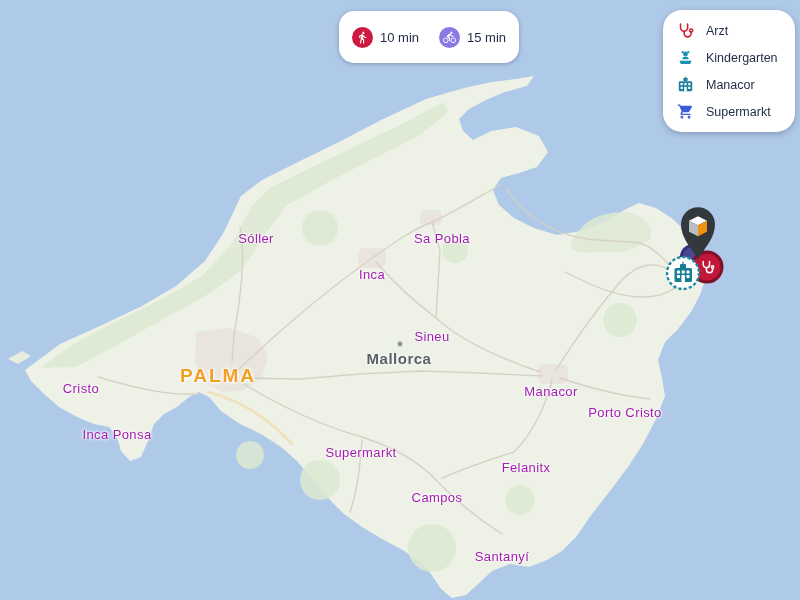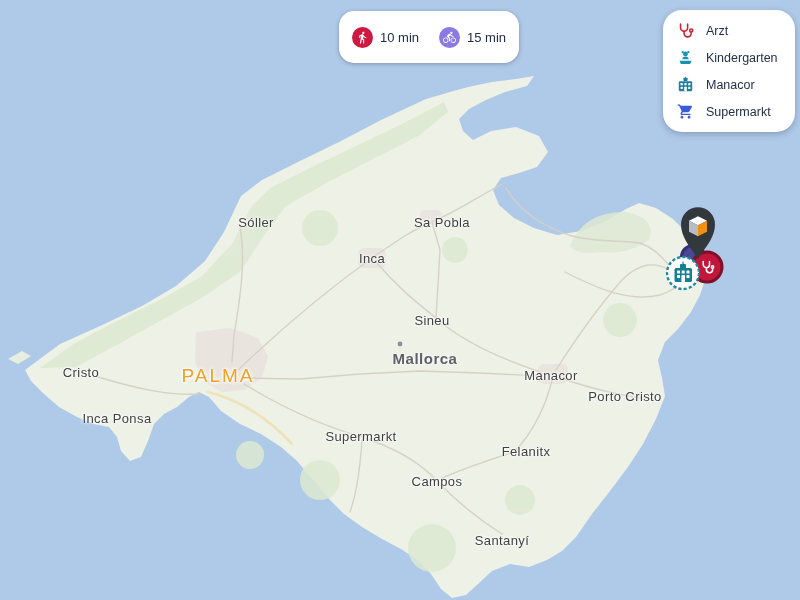--- a/index.html
+++ b/index.html
@@ -7,32 +7,33 @@
     width:800px;height:600px;position:relative;overflow:hidden;
     font-family:"Liberation Sans","DejaVu Sans",sans-serif;
     background:#afc9e8;
   }
   #map-stage{position:absolute;inset:0;}
   #map-svg{position:absolute;left:0;top:0;}
 
   
   .town-label{
     position:absolute;transform:translate(-50%,-50%);
-    color:#404040;font-size:13px;letter-spacing:.4px;white-space:nowrap;
+    color:#a21caf;font-size:13px;letter-spacing:.4px;white-space:nowrap;
     text-shadow:0 0 2px #fff,0 0 3px #fff,0 0 4px #fff;
     pointer-events:none;
+    margin-top:16px;
   }
   .island-label{
     position:absolute;transform:translate(-50%,-50%);
     color:#5c6167;font-size:15px;font-weight:bold;letter-spacing:.5px;
     text-shadow:0 0 2px #fff,0 0 3px #fff;
   }
   .capital-label{
     position:absolute;transform:translate(-50%,-50%);
-    color:#f2a024;font-size:19px;font-weight:400;letter-spacing:2px;
+    color:#f2a024;font-size:19px;font-weight:700;letter-spacing:2px;
     text-shadow:0 0 2px #fff,0 0 3px #fff,0 0 4px #fff,0 1px 3px #fff;
   }
   .watermark{
     position:absolute;left:400px;top:297px;transform:translate(-50%,-50%);
     font-size:26px;font-weight:bold;letter-spacing:1px;
     color:rgba(255,255,255,.62);pointer-events:none;
   }
 
   
   .time-pill{
@@ -146,21 +147,21 @@
   <div class="town-label" style="left:372px;top:258px">Inca</div>
   <div class="town-label" style="left:432px;top:320px">Sineu</div>
   <div class="town-label" style="left:81px;top:372px">Cristo</div>
   <div class="town-label" style="left:117px;top:418px">Inca Ponsa</div>
   <div class="town-label" style="left:361px;top:436px">Supermarkt</div>
   <div class="town-label" style="left:551px;top:375px">Manacor</div>
   <div class="town-label" style="left:625px;top:396px">Porto Cristo</div>
   <div class="town-label" style="left:526px;top:451px">Felanitx</div>
   <div class="town-label" style="left:437px;top:481px">Campos</div>
   <div class="town-label" style="left:502px;top:540px">Santanyí</div>
-  <div class="island-label" style="left:425px;top:358px">Mallorca</div>
+  <div class="island-label" style="left:399px;top:358px">Mallorca</div>
   <div class="capital-label" style="left:218px;top:376px">PALMA</div>
 
   <div class="marker circle-marker" id="marker-hidden"></div>
 
   <div class="marker circle-marker" id="marker-doctor">
     <svg viewBox="0 0 24 24">
       <path d="M6 3v5a5 5 0 0 0 10 0V3" stroke-linecap="round"></path>
       <path d="M11 13v3a5 5 0 0 0 10 0v-2" stroke-linecap="round"></path>
       <circle cx="21" cy="12" r="2"></circle>
     </svg>

